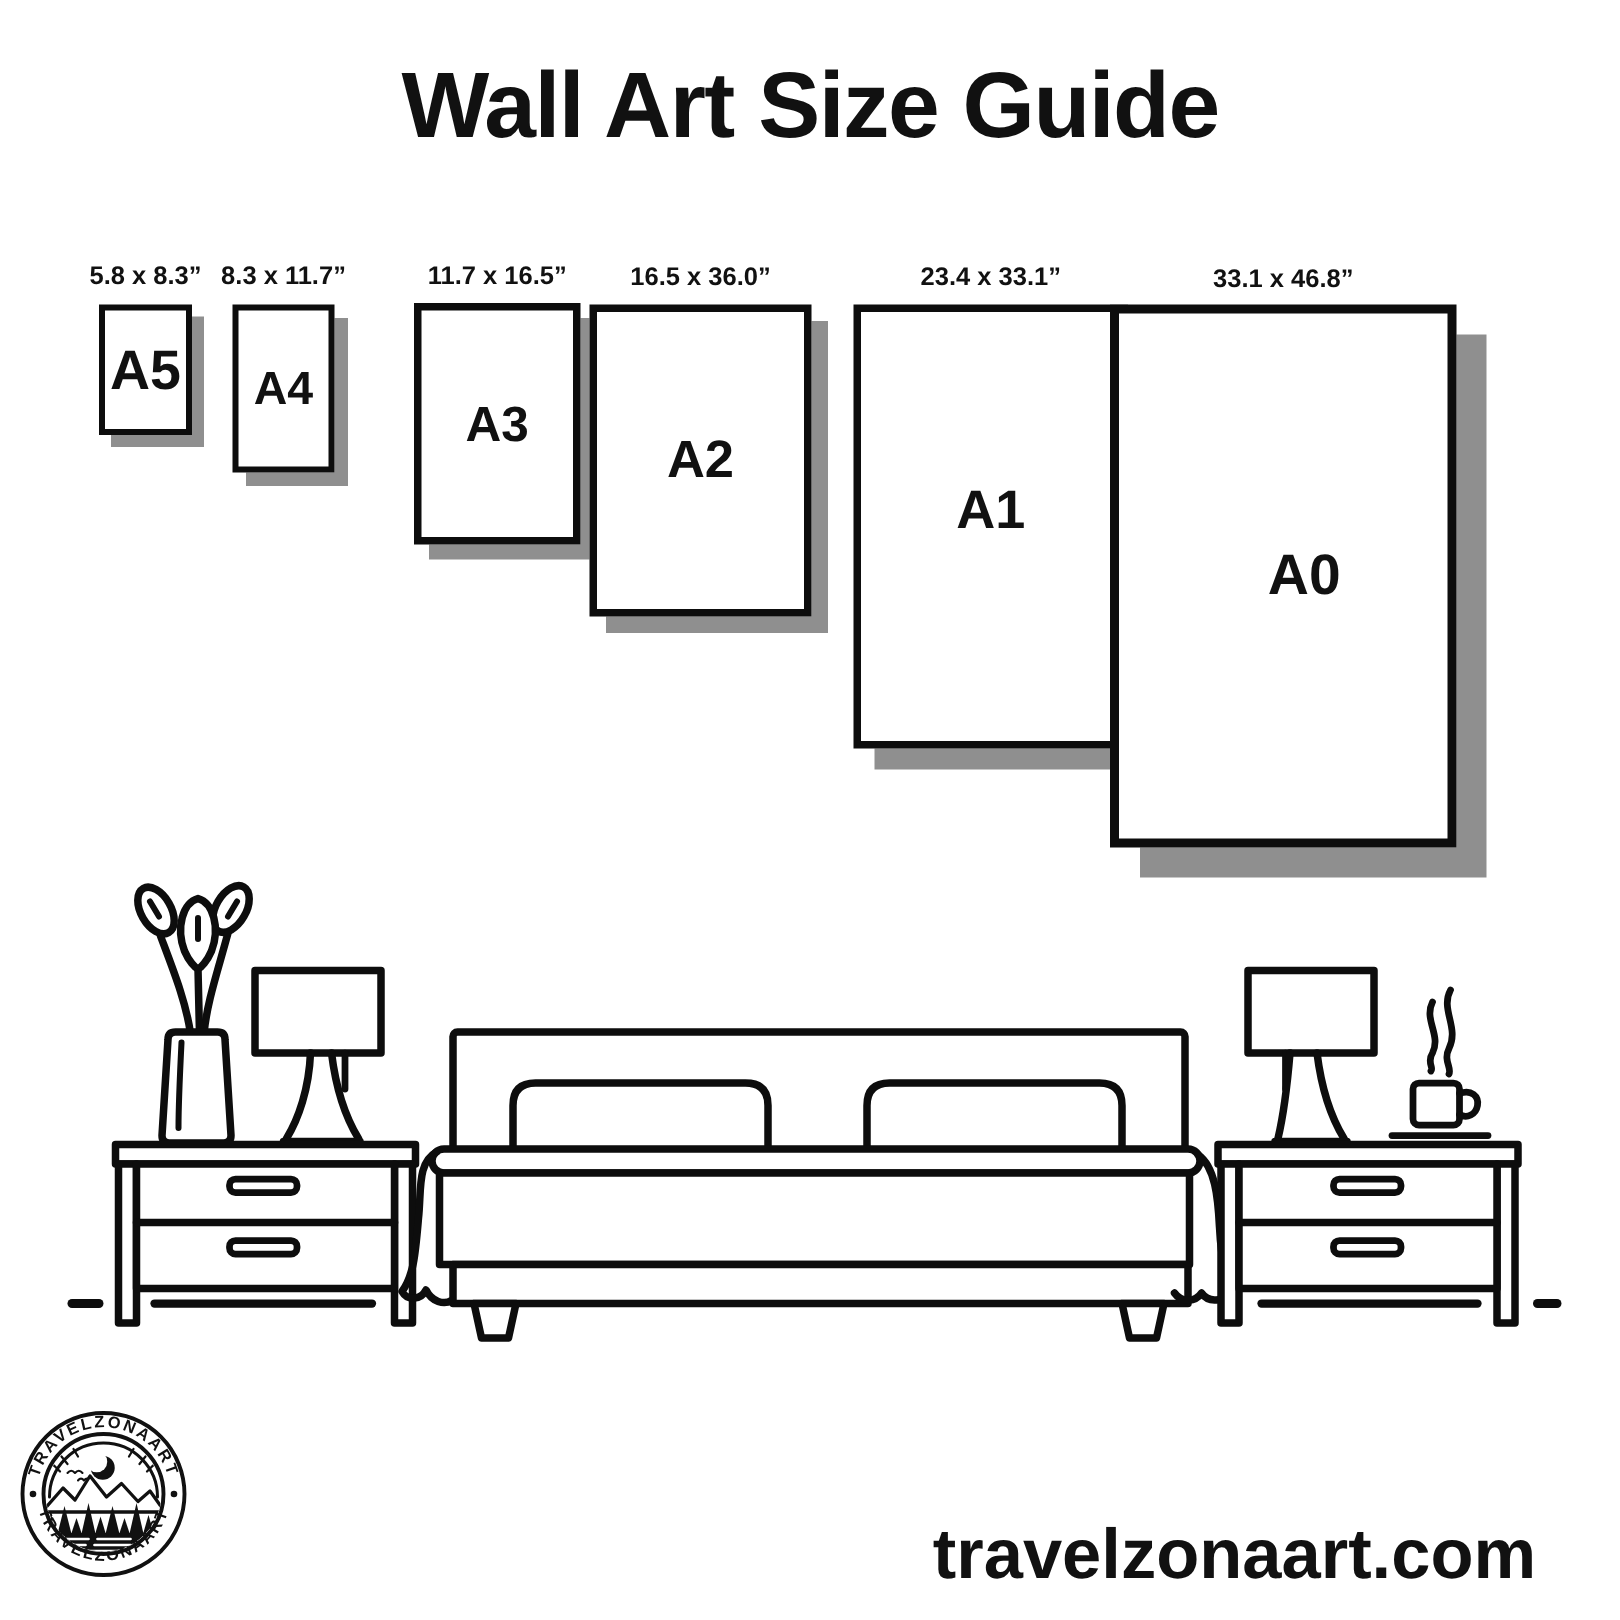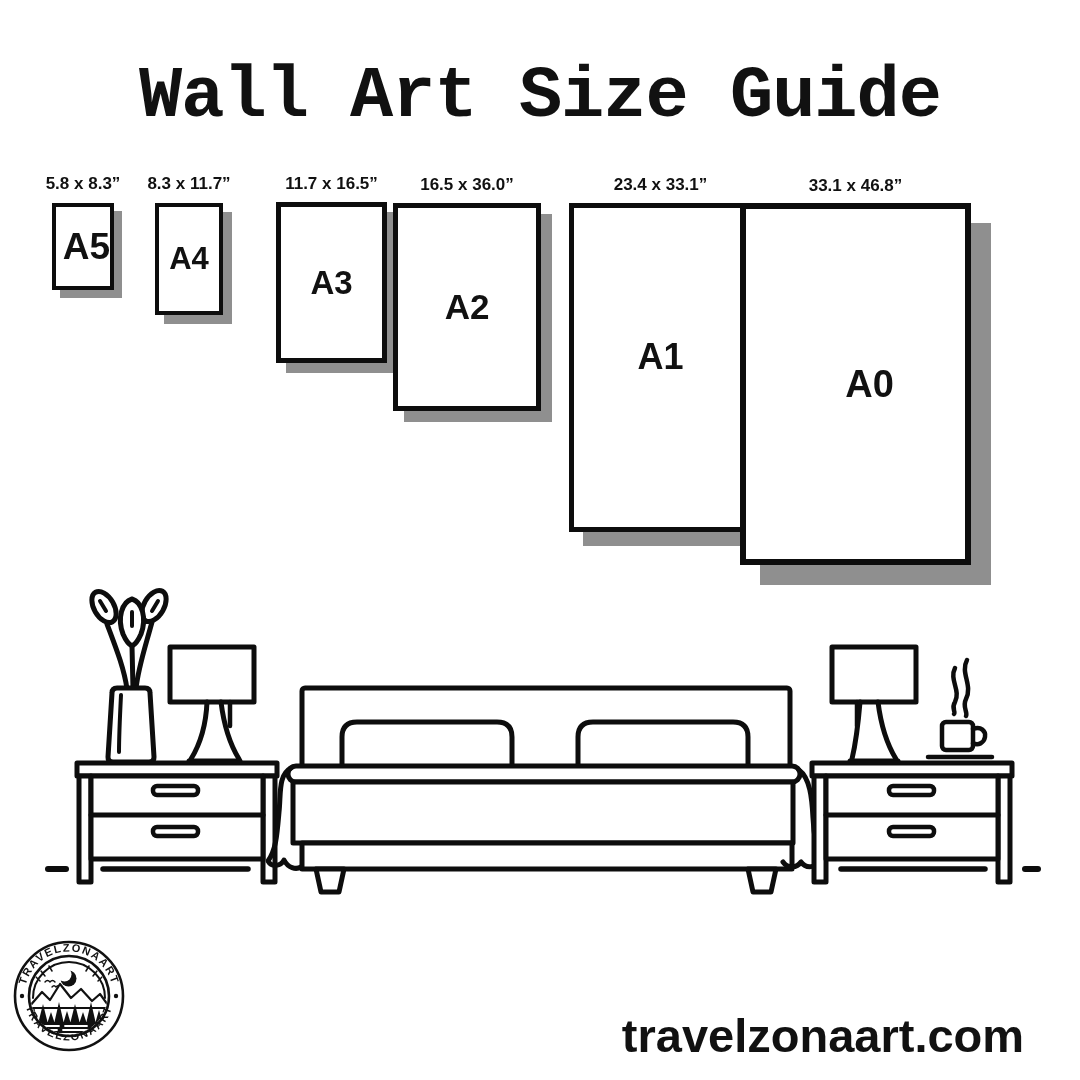--- a/index.html
+++ b/index.html
@@ -3,44 +3,43 @@
 <meta charset="utf-8">
 <style>
   html,body{margin:0;padding:0;}
   body{
     width:1080px;height:1080px;position:relative;overflow:hidden;
     background:#ffffff;
     font-family:"Liberation Sans","DejaVu Sans",sans-serif;
     color:#0d0d0d;
   }
   .page-title{
-    position:absolute;top:56px;left:0;width:1080px;
-    text-align:center;font-size:72px;font-weight:700;letter-spacing:-1px;
+    position:absolute;top:35px;left:0;width:1080px;
+    text-align:center;font-size:62px;font-weight:700;letter-spacing:-1px;
     color:#111;
-    font-family:Liberation Mono, monospace;
   }
   
   .paper{
     position:absolute;background:#ffffff;border:5px solid #0d0d0d;
     box-sizing:border-box;display:flex;align-items:center;justify-content:center;
   }
   .paper-name{font-weight:700;color:#111;}
   .paper-dims{
     position:absolute;left:50%;transform:translateX(-50%);
     top:-33px;white-space:nowrap;font-weight:700;font-size:17px;color:#111;
   }
-  .paper-a5{left:52px;top:203px;width:62px;height:87px;border-width:4px;box-shadow:8px 8px 0 #8f8f8f;justify-content:flex-end;}
+  .paper-a5{left:66px;top:203px;width:62px;height:87px;border-width:4px;box-shadow:8px 8px 0 #8f8f8f;}
   .paper-a5 .paper-name{font-size:37px;}
   .paper-a4{left:155px;top:203px;width:68px;height:112px;border-width:4px;box-shadow:9px 9px 0 #8f8f8f;}
   .paper-a4 .paper-name{font-size:31px;}
   .paper-a3{left:276px;top:202px;width:111px;height:161px;box-shadow:10px 10px 0 #8f8f8f;}
   .paper-a3 .paper-name{font-size:33px;}
   .paper-a2{left:393px;top:203px;width:148px;height:208px;box-shadow:11px 11px 0 #8f8f8f;}
   .paper-a2 .paper-name{font-size:35px;}
-  .paper-a1{left:569px;top:203px;width:183px;height:329px;box-shadow:14px 14px 0 #8f8f8f;}
+  .paper-a1{left:569px;top:203px;width:183px;height:296px;box-shadow:14px 14px 0 #8f8f8f;}
   .paper-a1 .paper-name{font-size:36px;margin-top:-22px;}
   .paper-a0{left:740px;top:203px;width:231px;height:362px;border-width:6px;box-shadow:20px 20px 0 #8f8f8f;}
   .paper-a0 .paper-name{font-size:38px;margin-left:28px;}
   
   .scene-svg{position:absolute;left:0;top:0;width:1080px;height:1080px;pointer-events:none;}
   .logo-svg{position:absolute;left:9px;top:936px;width:120px;height:120px;}
   .footer-site{
     position:absolute;left:560px;top:1008px;width:526px;
     text-align:center;font-size:47px;font-weight:700;color:#111;
   }

